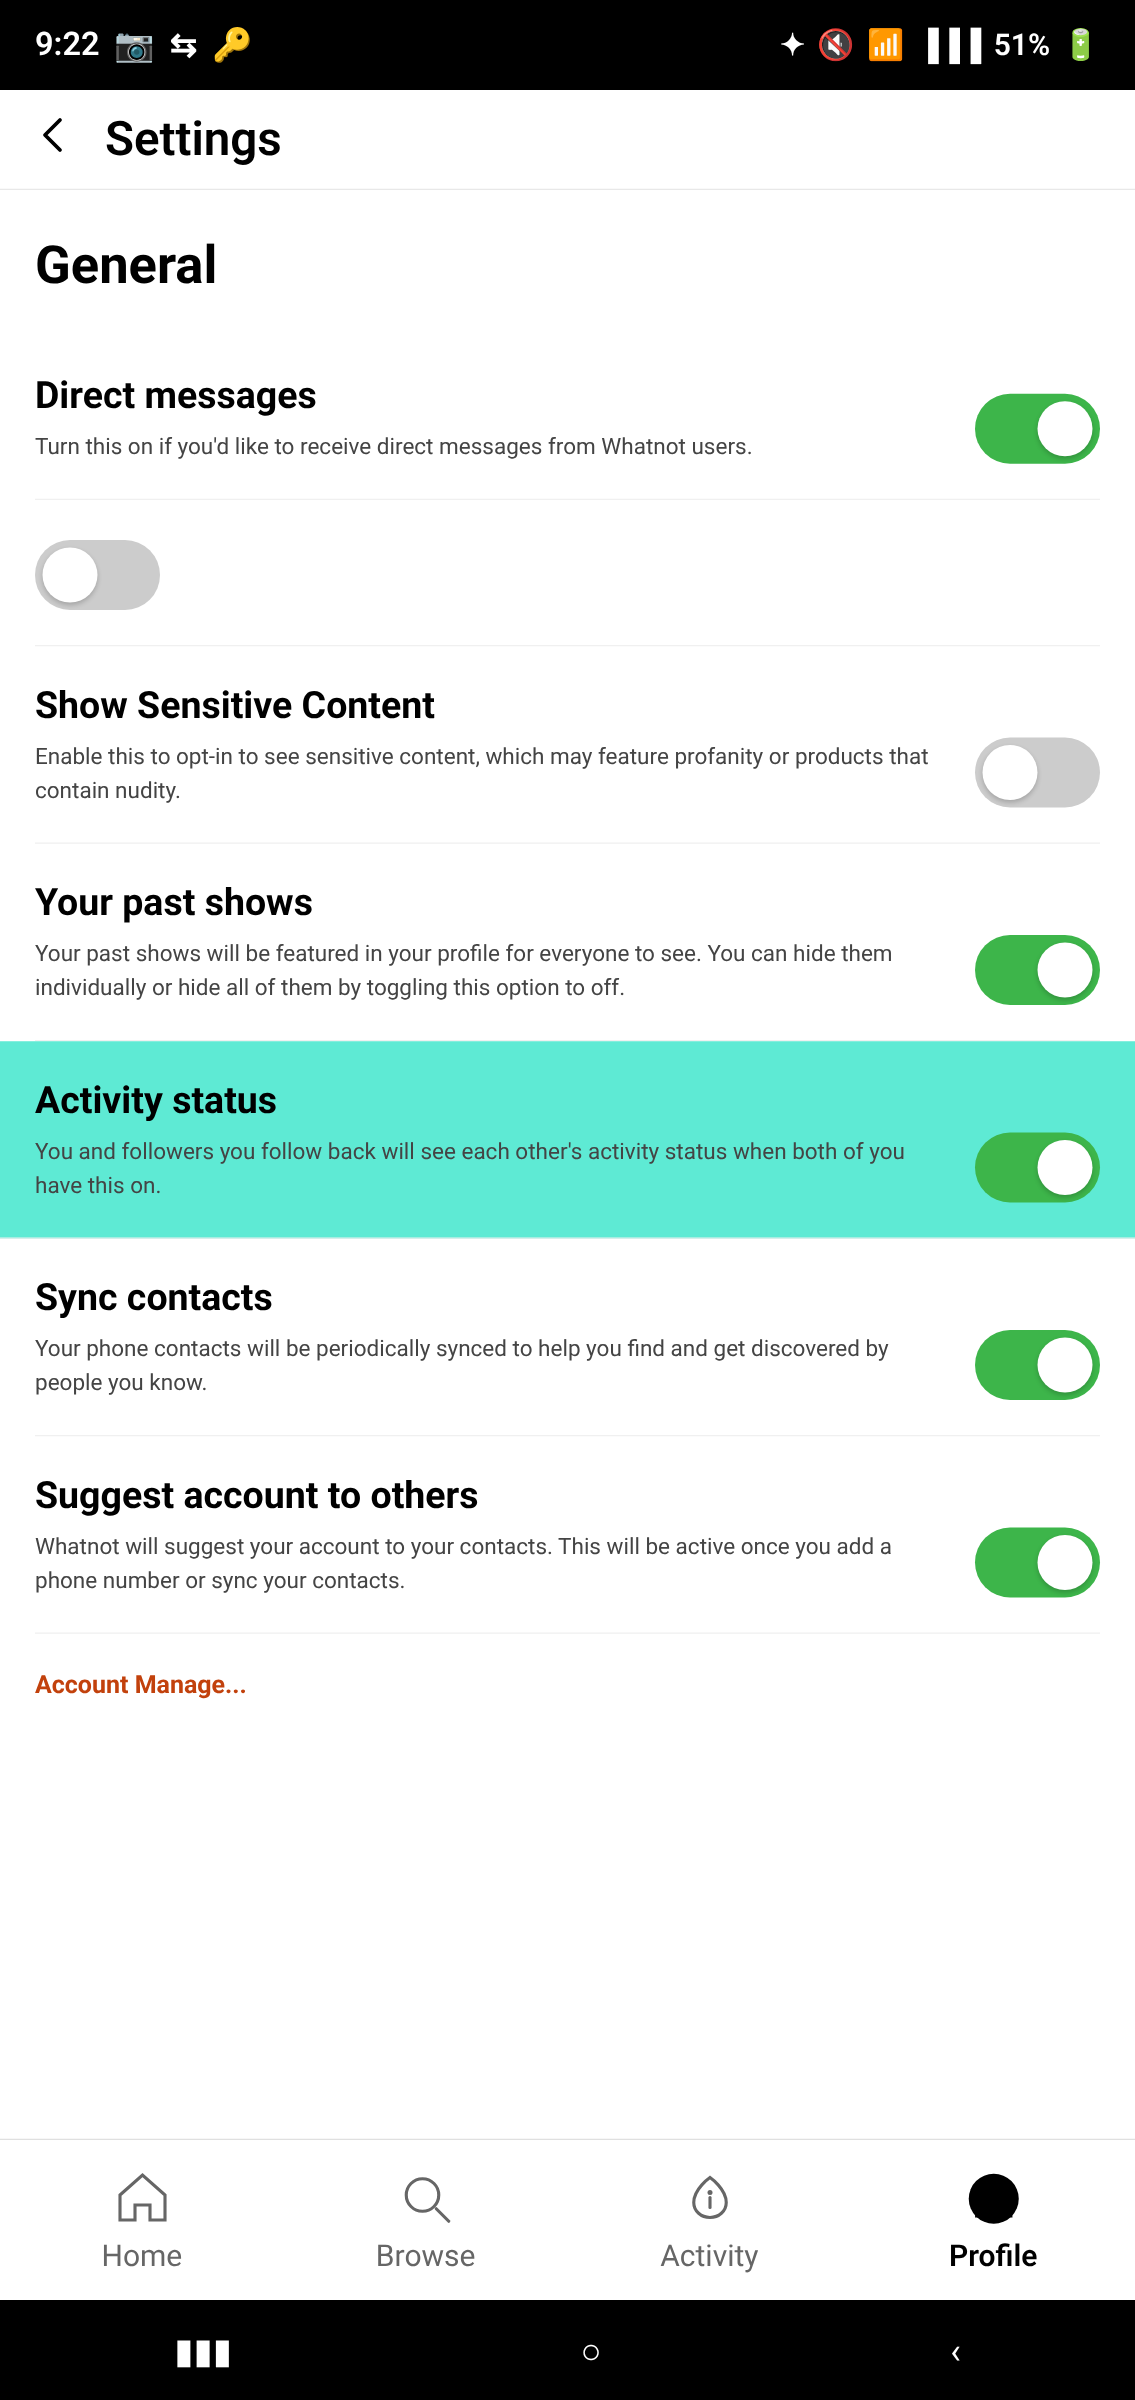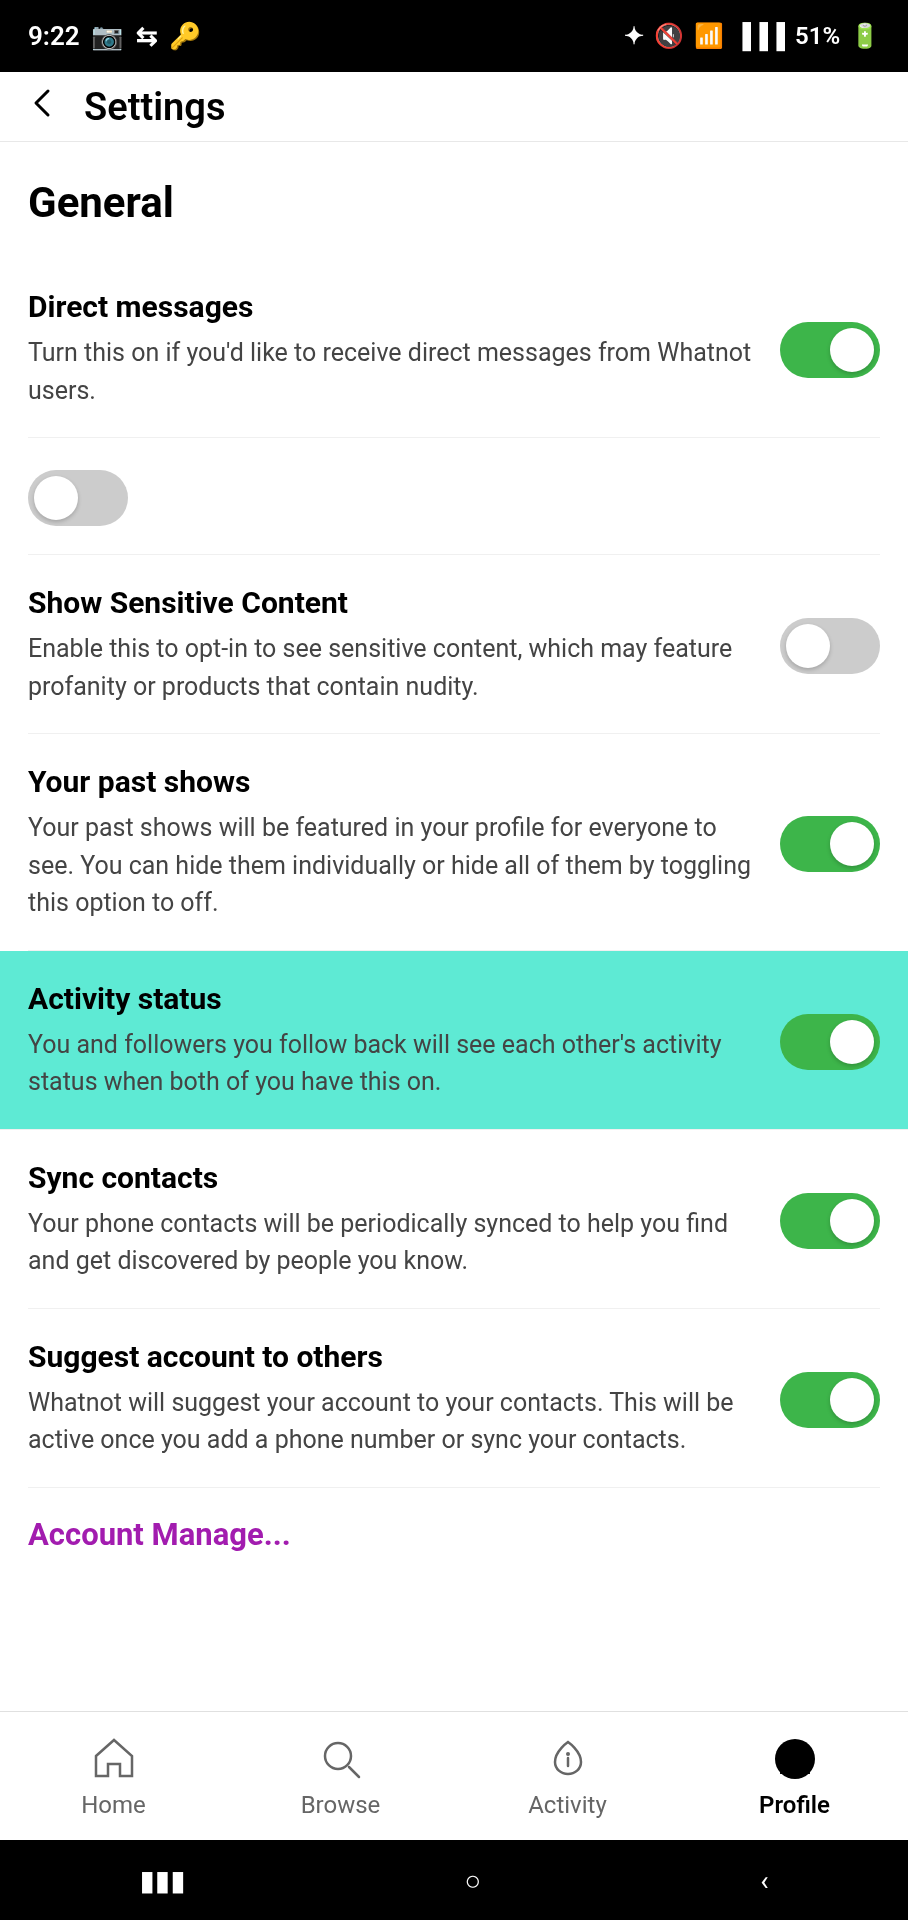--- a/index.html
+++ b/index.html
@@ -25,21 +25,21 @@
       padding: 0 28px;
       font-size: 26px;
       font-weight: 600;
     }
     .status-left { display: flex; align-items: center; gap: 12px; }
     .status-right { display: flex; align-items: center; gap: 10px; font-size: 24px; }
 
     
     .header {
       background: #fff;
-      height: 70px;
+      height: 80px;
       display: flex;
       align-items: center;
       padding: 0 28px;
       border-bottom: 1px solid #e8e8e8;
     }
     .back-btn {
       font-size: 36px;
       color: #000;
       margin-right: 24px;
       cursor: pointer;
@@ -61,21 +61,21 @@
 
     .section-title {
       font-size: 42px;
       font-weight: 700;
       color: #000;
       margin-bottom: 32px;
     }
 
     .setting-item {
       display: flex;
-      align-items: center;
+      align-items: flex-end;
       justify-content: space-between;
       padding: 28px 0;
       border-bottom: 1px solid #f0f0f0;
       gap: 24px;
     }
 
     .setting-item.highlighted {
       background: #5eead4;
       margin: 0 -28px;
       padding: 28px 28px;
@@ -87,21 +87,21 @@
 
     .setting-name {
       font-size: 30px;
       font-weight: 700;
       color: #000;
       margin-bottom: 8px;
       line-height: 1.3;
     }
 
     .setting-desc {
-      font-size: 25px;
+      font-size: 18px;
       color: #444;
       line-height: 1.5;
     }
 
     
     .toggle {
       position: relative;
       width: 100px;
       height: 56px;
       flex-shrink: 0;
@@ -211,23 +211,23 @@
     .sys-nav-btn {
       color: #fff;
       font-size: 28px;
     }
 
     
     .partial-section {
       padding: 28px 0 0;
     }
     .partial-title {
-      font-size: 31px;
+      font-size: 20px;
       font-weight: 700;
-      color: #a21caf;
+      color: #c2410c;
     }
   </style>
 </head>
 <body>
 
 <div class="status-bar">
   <div class="status-left">
     <span>9:22</span>
     <span>📷</span>
     <span>⇆</span>

